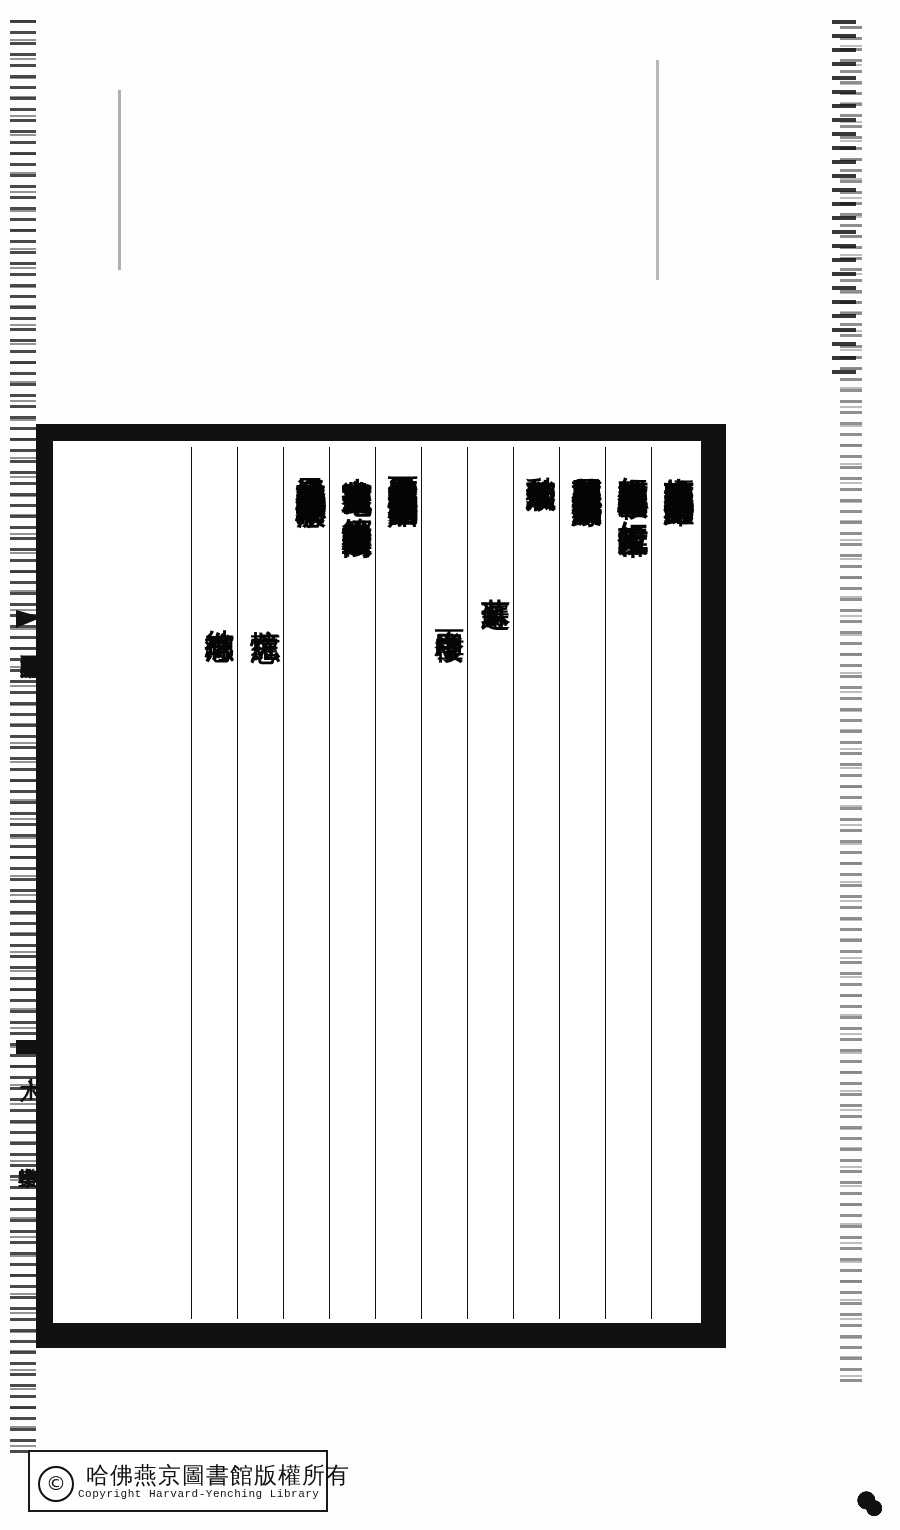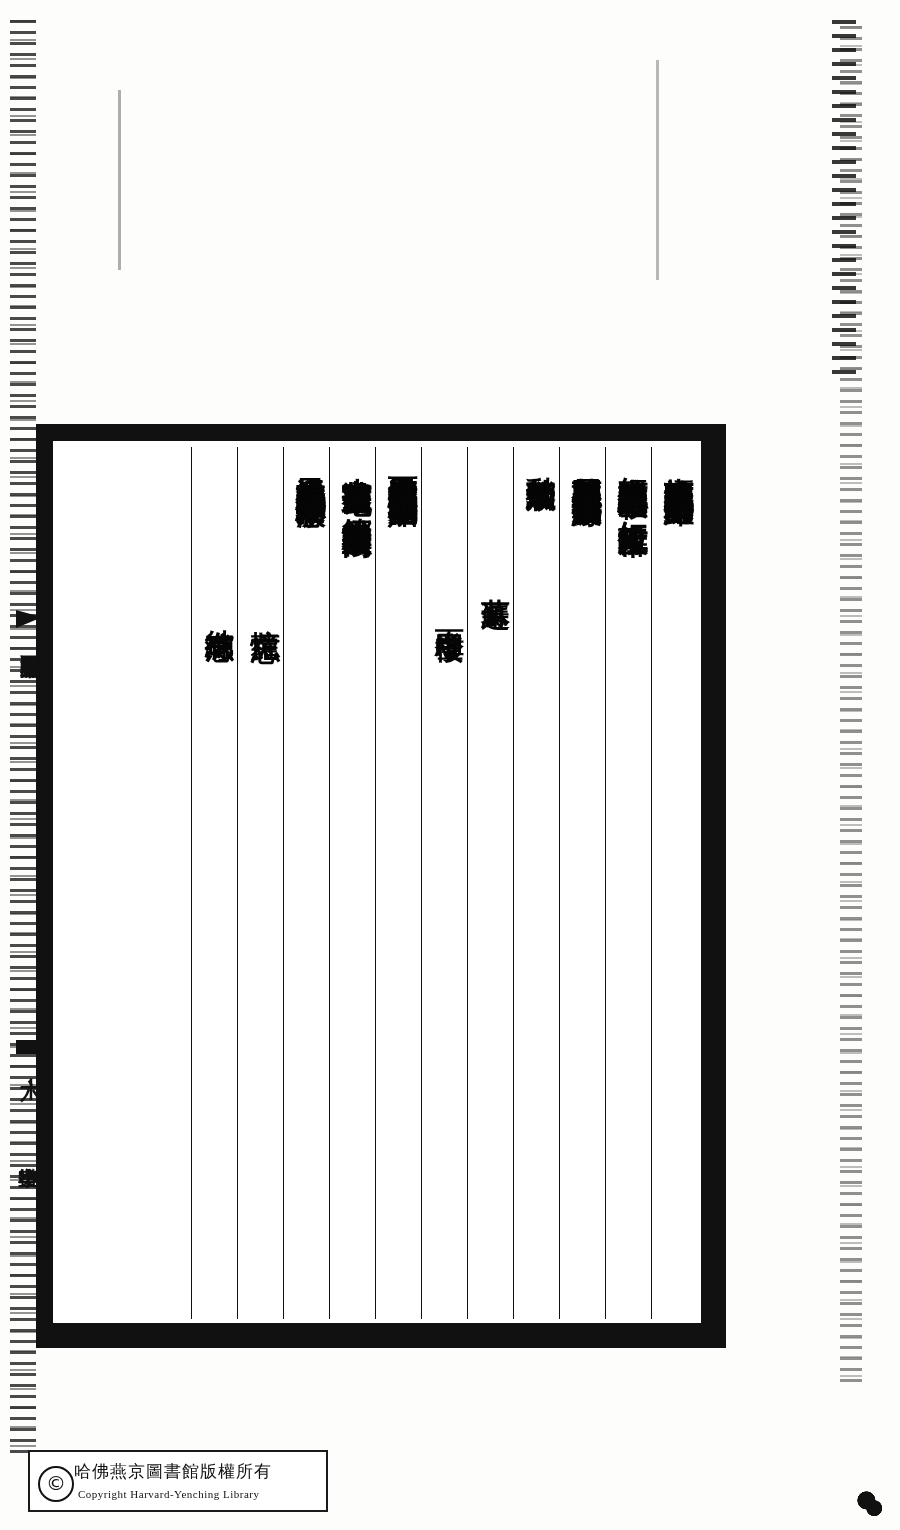--- a/index.html
+++ b/index.html
@@ -152,36 +152,36 @@
     left: 28px;
     bottom: 18px;
     width: 300px;
     height: 62px;
     border: 2px solid #1a1a1a;
     box-sizing: border-box;
     background: #fff;
   }
   #stamp-cn {
     position: absolute;
-    left: 44px;
+    left: 56px;
     top: 8px;
-    font-size: 17px;
+    font-size: 23px;
     letter-spacing: 1px;
     color: #111;
     font-family: "DejaVu Serif", serif;
     white-space: nowrap;
   }
   #stamp-en {
     position: absolute;
     left: 48px;
     top: 36px;
     font-size: 11px;
     letter-spacing: 0.5px;
     color: #111;
-    font-family: Liberation Serif, serif;
+    font-family: Liberation Mono, monospace;
     white-space: nowrap;
   }
   #stamp-c {
     position: absolute;
     left: 8px;
     top: 14px;
     width: 32px;
     height: 32px;
     border: 2px solid #111;
     border-radius: 50%;

